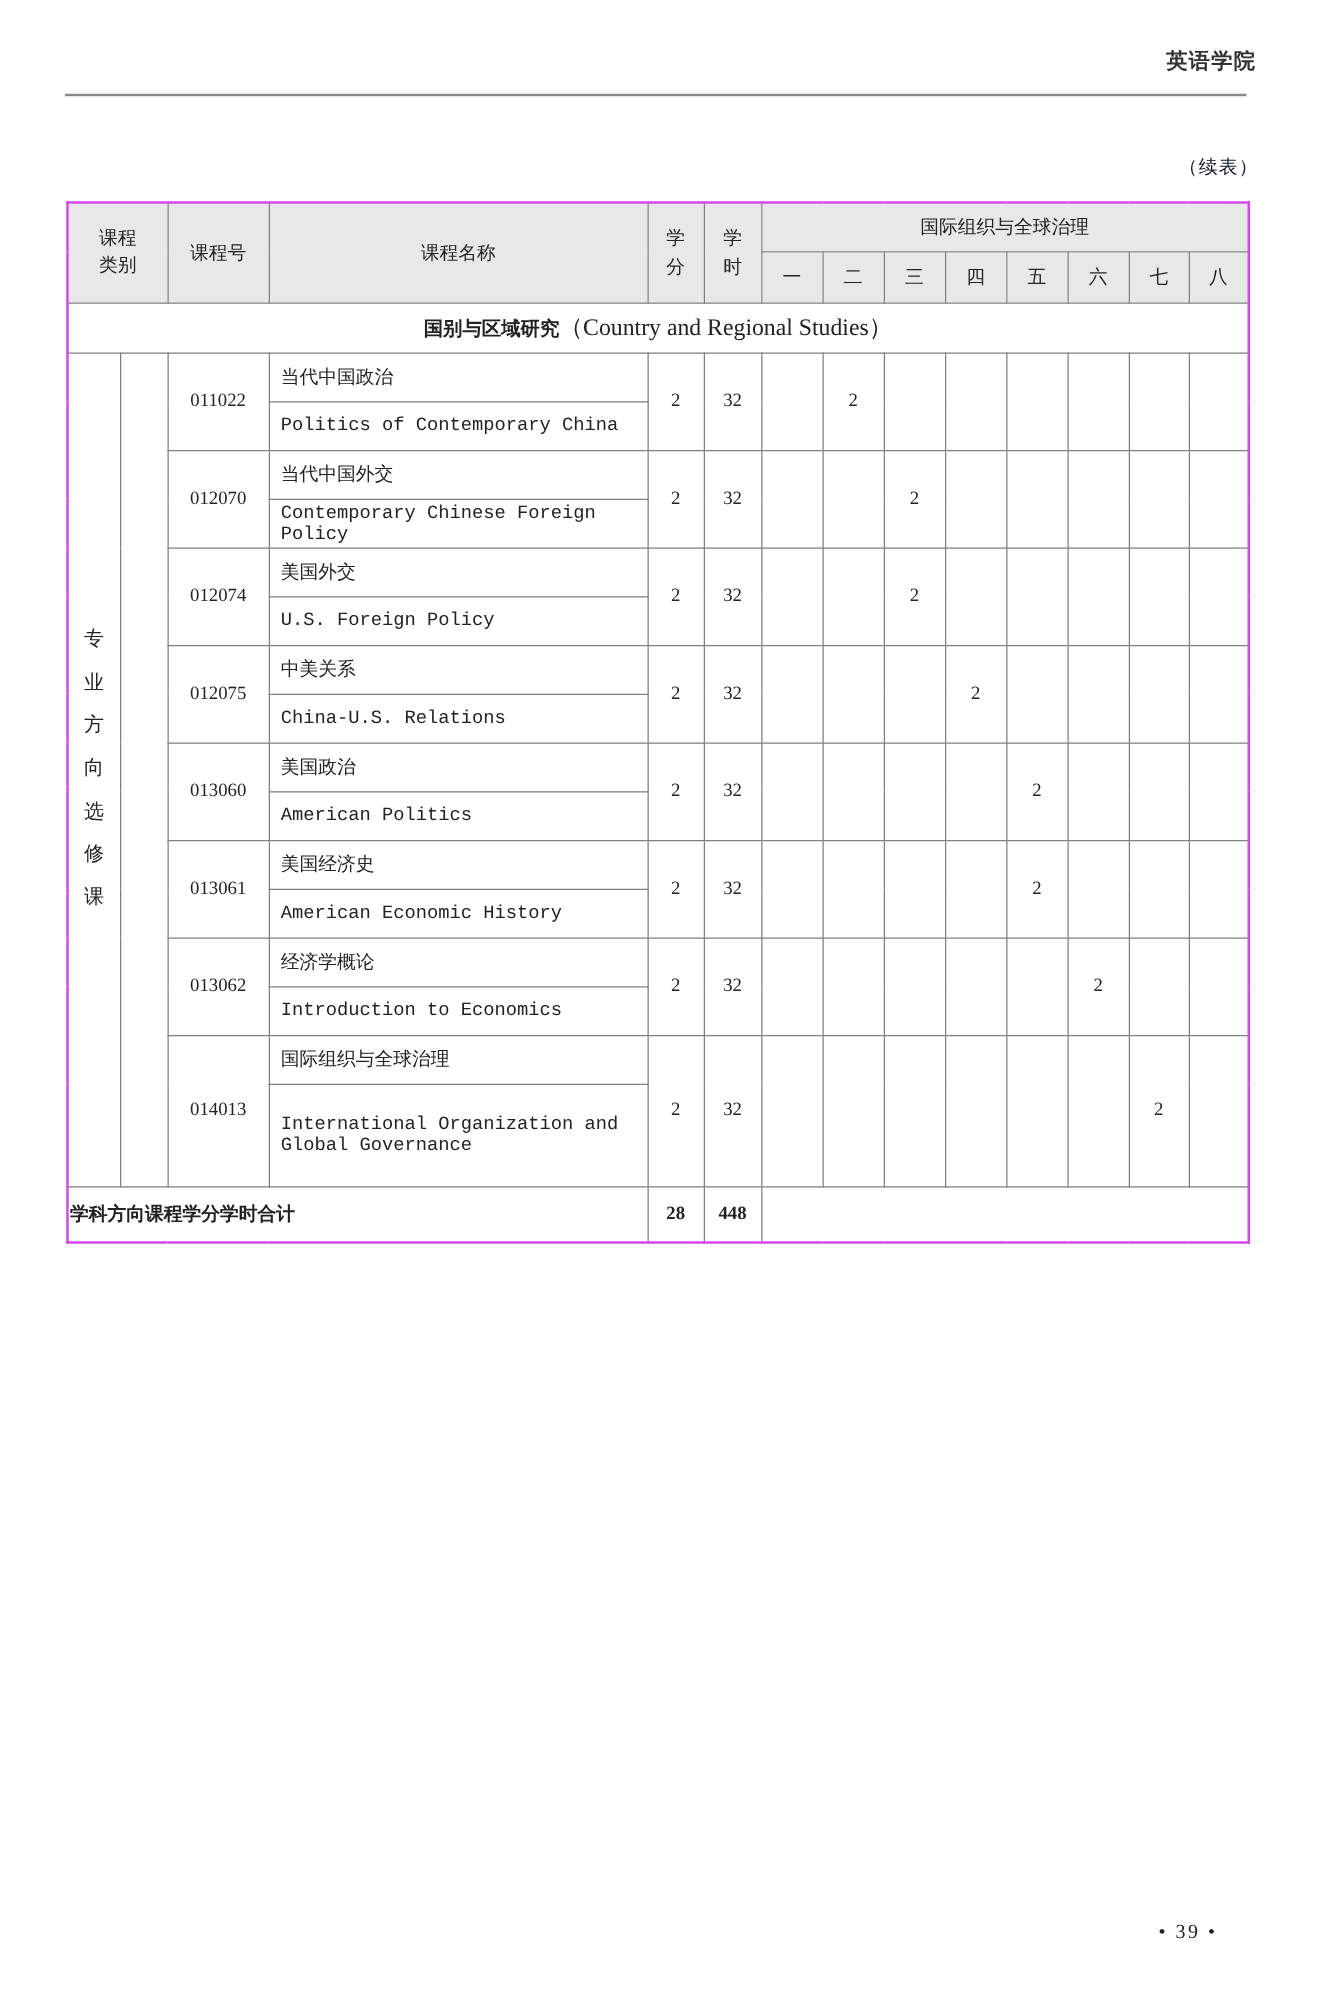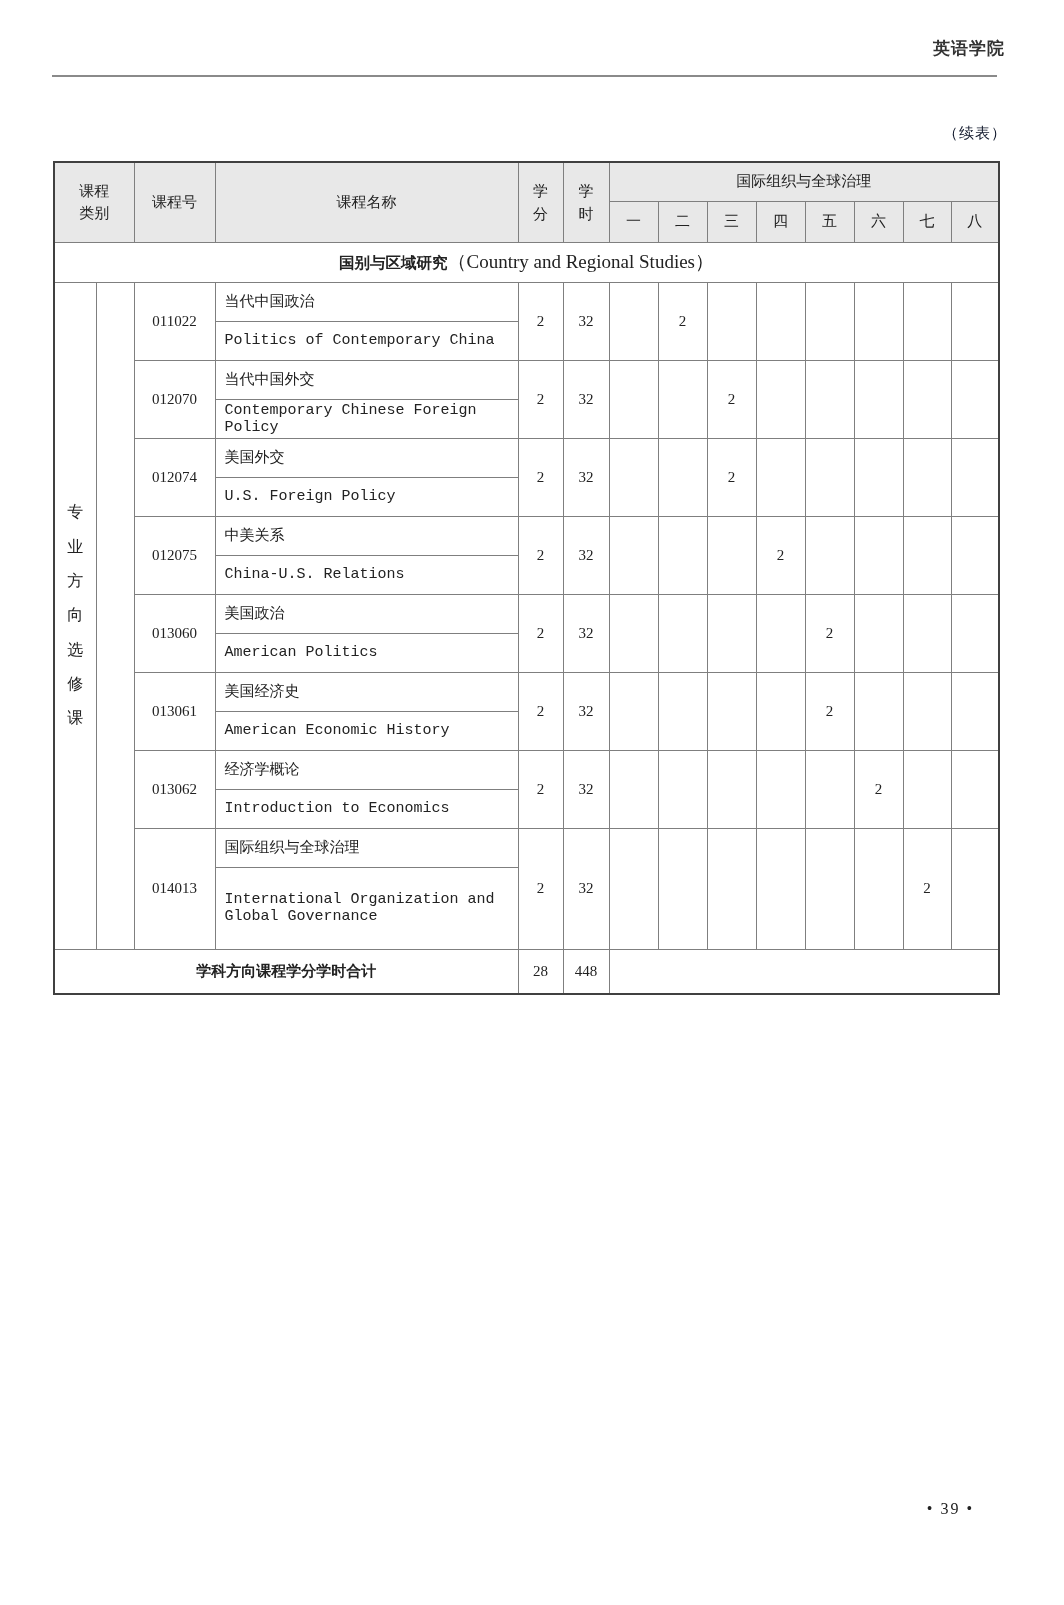--- a/index.html
+++ b/index.html
@@ -20,21 +20,21 @@
     background:#8a8a8a;
   }
   .cont-note{
     position:absolute;top:124px;right:57px;
     font-size:15px;color:#0f172a;letter-spacing:1px;
   }
   table.course{
     position:absolute;left:53px;top:161px;
     width:945px;
     border-collapse:collapse;table-layout:fixed;
-    border:2px solid #404040;
+    border:2px solid #d946ef;
   }
   table.course td{
     border:1px solid #7f7f7f;
     font-size:15px;color:#222;
     overflow:hidden;
   }
   tr.h1{height:39px;} tr.h2{height:41px;} tr.sec{height:40px;}
   tr.sub{height:39px;} tr.en8{height:82px;} tr.total{height:45px;}
   td.ghead{
     background:#e8e8e8;text-align:center;
@@ -48,27 +48,26 @@
     display:inline-block;width:1.1em;word-break:break-all;
     line-height:2.15;font-size:16px;letter-spacing:0;
   }
   td.sec-cell{text-align:center;}
   .sec-cn{font-family:"Liberation Sans","DejaVu Sans",sans-serif;font-weight:bold;font-size:15.5px;}
   .sec-en{font-size:19px;}
   td.code{text-align:center;font-size:15.5px;margin-left:32px;}
   td.name{text-align:left;padding:2px 9px;font-size:15.5px;font-family:Liberation Mono, monospace;}
   td.num{text-align:center;font-size:15.5px;}
   td.total-label{
-    text-align:center;
     font-family:Liberation Serif, serif;
     font-weight:600;font-size:15.5px;margin-top:36px;
   }
-  td.total-num{text-align:center;font-weight:normal;font-size:15.5px;}
+  td.total-num{text-align:center;font-weight:bold;font-size:15.5px;}
   .page-num{
-    position:absolute;top:1500px;right:90px;
+    position:absolute;top:1537px;right:90px;
     font-size:16px;color:#222;letter-spacing:2px;
   }
 </style>
 </head>
 <body>
 
 <div class="page">
 
   <div class="hdr-title">英语学院</div>
   <div class="hdr-rule"></div>

